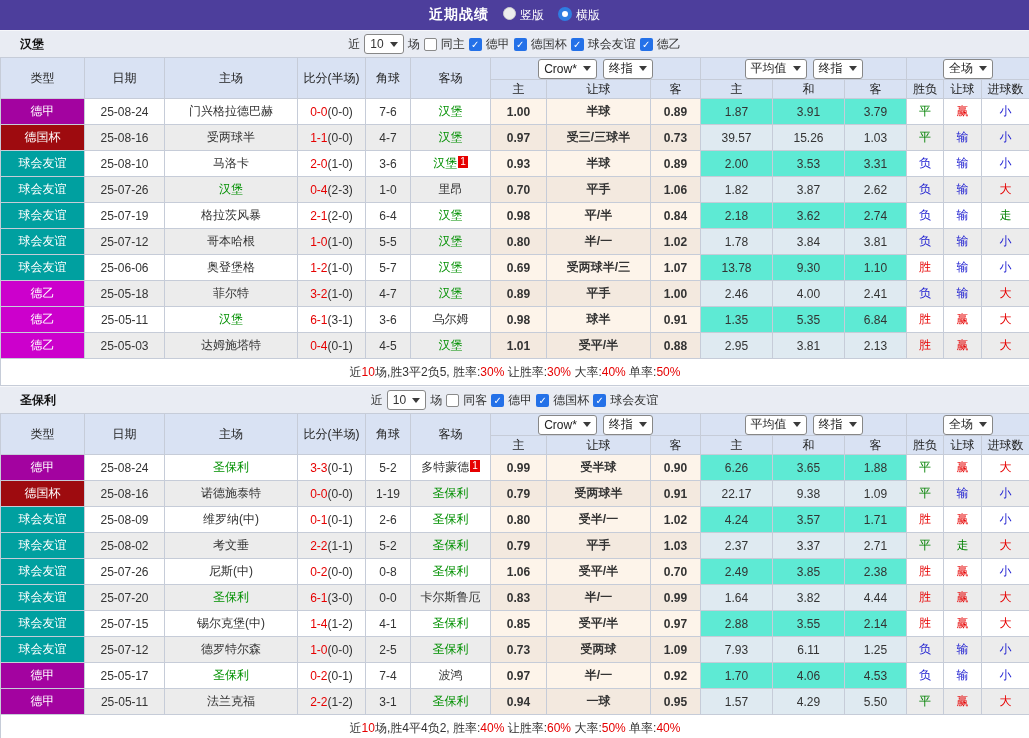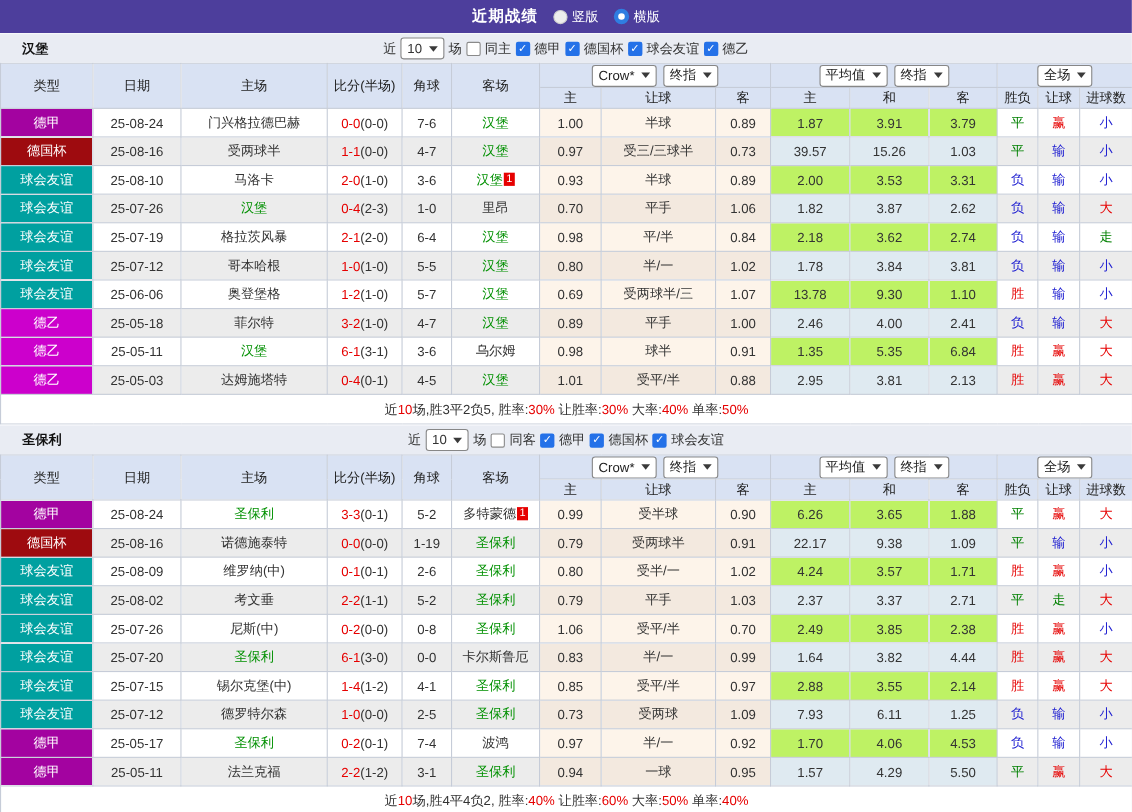--- a/index.html
+++ b/index.html
@@ -1,20 +1,20 @@
 <!DOCTYPE html>
 <html><head>
 <meta charset="utf-8">
 <style>
   html,body{margin:0;padding:0;background:#fff;}
   body{width:1029px;font-family:"Liberation Sans","DejaVu Sans",sans-serif;font-size:12px;color:#333;}
   
   .topbar{background:#4d3e9c;height:30px;display:flex;align-items:center;justify-content:center;gap:14px;color:#fff;}
   .topbar .title{font-weight:bold;font-size:14px;letter-spacing:1px;text-align:right;}
-  .radio-item{display:inline-flex;align-items:center;gap:4px;cursor:pointer;font-size:12px;}
+  .radio-item{display:inline-flex;align-items:flex-start;gap:4px;cursor:pointer;font-size:12px;}
   .radio{display:inline-block;width:13px;height:13px;border-radius:50%;box-sizing:border-box;}
   .radio.off{background:#ededed;border:1px solid #cfcfcf;}
   .radio.on{background:#fff;border:4px solid #2f7de1;width:14px;height:14px;}
   
   .filterbar{background:#e9ecf3;height:26px;position:relative;display:flex;align-items:center;justify-content:center;border-top:1px solid #f6f7fa;}
   .section-title{position:absolute;left:20px;font-weight:bold;color:#111;}
   .filter-center{display:flex;align-items:center;gap:4px;}
   .selbox{display:inline-flex;align-items:center;gap:6px;background:#fff;border:1px solid #878787;border-radius:3px;padding:1px 5px;height:16px;cursor:pointer;}
   .selbox .arr{width:0;height:0;border-left:4px solid transparent;border-right:4px solid transparent;border-top:5px solid #3a3a3a;}
   .cb{display:inline-block;width:13px;height:13px;border-radius:2px;vertical-align:middle;cursor:pointer;}
@@ -24,23 +24,23 @@
   table{border-collapse:collapse;table-layout:fixed;width:1029px;}
   th,td{border:1px solid #c6ccd8;text-align:center;padding:0;font-weight:normal;white-space:nowrap;overflow:hidden;}
   thead th{background:#d9e2f3;color:#222;}
   thead tr.hgroup th{height:21px;}
   thead tr.hsub th{height:18px;}
   thead th.span2{height:auto;}
   .hdd{display:flex;align-items:center;justify-content:center;gap:6px;}
   tbody td{height:25px;background:#fff;}
   tbody tr:nth-child(even) td{background:#ececec;}
   td.league{color:#fff;}
-  tbody td.cream{background:#fdf4ea;}
+  tbody td.cream{background:#fdf4ea;font-weight:bold;}
   tbody tr:nth-child(even) td.cream{background:#f3e9df;}
-  tbody td.avgbg{background:#bef264;}
+  tbody td.avgbg{background:#5eead4;}
   tbody tr:nth-child(even) td.avgbg{background:#dfeaf1;}
   .self{color:#009000;}
   .ft{color:#e60000;}
   .ht{color:#333;}
   .card{display:inline-block;background:#e60000;color:#fff;font-size:10px;line-height:12px;padding:0 2px;margin-left:1px;vertical-align:2px;}
   tr.summary td{height:26px;background:#fff;color:#333;}
   tr.summary .red{color:#e60000;}
 </style>
 </head>
 <body>

